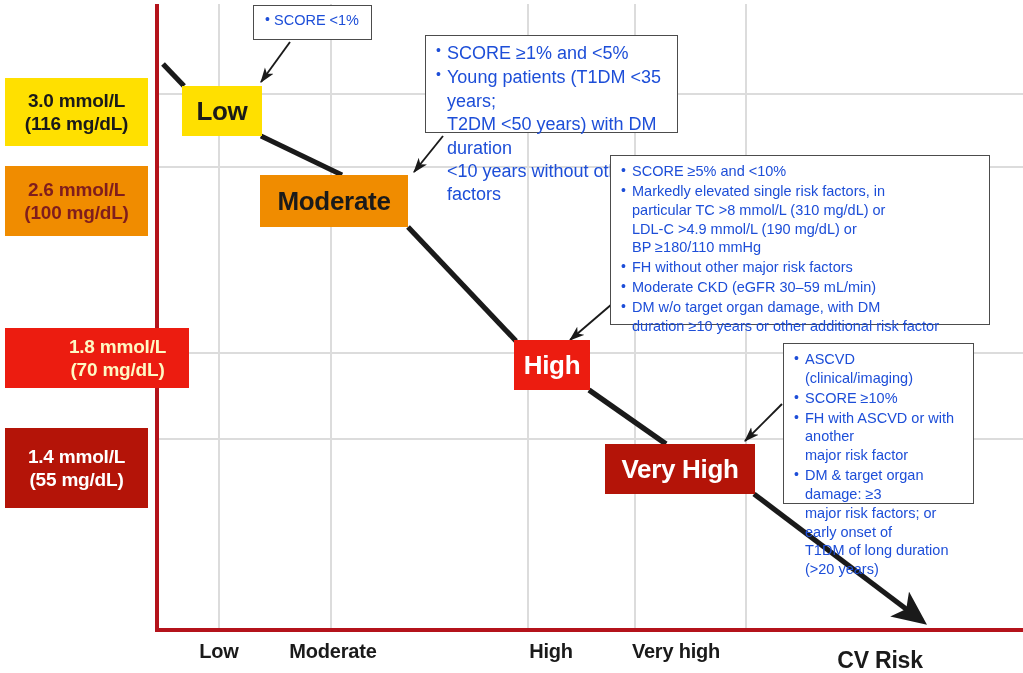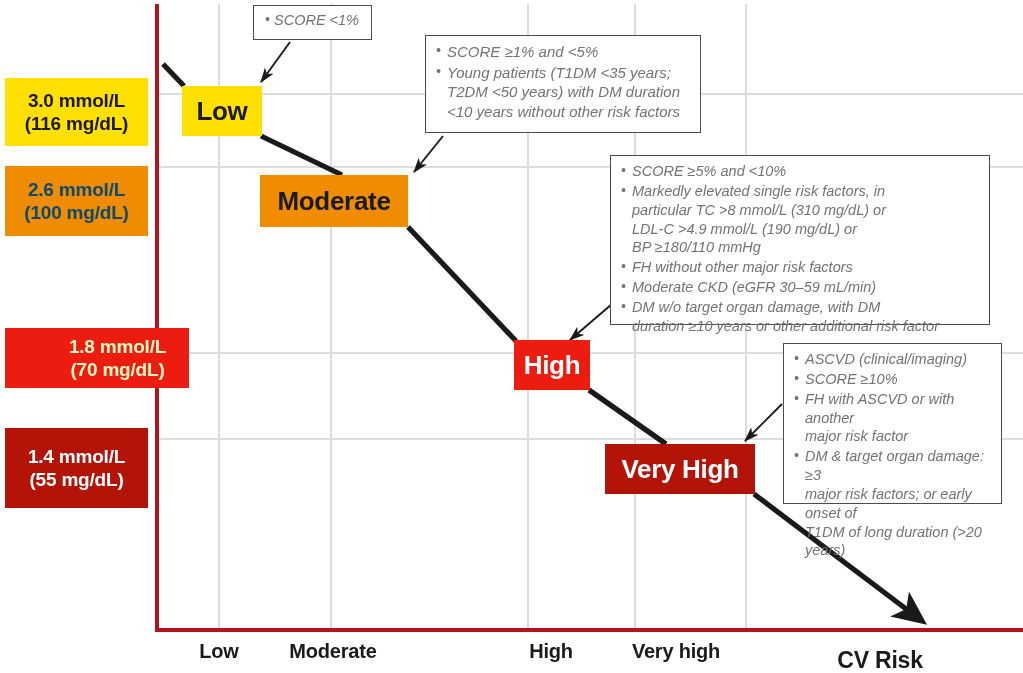--- a/index.html
+++ b/index.html
@@ -31,21 +31,21 @@
   
   .chip{
     position:absolute;display:flex;align-items:center;justify-content:center;
     font-weight:bold;letter-spacing:-0.3px;
   }
 
   
   .callout{
     position:absolute;background:#ffffff;border:1.6px solid #4c4c4c;
     box-sizing:border-box;padding:6px 9px 7px 9px;
-    font-size:14.5px;line-height:1.30;color:#737373;font-style:italic;
+    font-size:14.5px;line-height:1.30;color:#1d4ed8;
   }
   .callout ul{margin:0;padding:0;list-style:none;}
   .callout li{
     position:relative;padding-left:12px;margin:0 0 1px 0;
     white-space:pre-line;
   }
   .callout li:before{
     content:"\2022";position:absolute;left:1px;top:-1px;font-size:14px;
   }
   .callout.c1{padding:5px 10px;}
@@ -103,21 +103,21 @@
     <line x1="443" y1="136" x2="414" y2="172" stroke="#1a1a1a" stroke-width="1.9" marker-end="url(#thinhead)"></line>
     <line x1="612" y1="304" x2="570" y2="340" stroke="#1a1a1a" stroke-width="1.9" marker-end="url(#thinhead)"></line>
     <line x1="782" y1="404" x2="745" y2="441" stroke="#1a1a1a" stroke-width="1.9" marker-end="url(#thinhead)"></line>
   </svg>
 
   <div id="swatch-layer">
       <div class="swatch" style="top: 78px; height: 68px; background: rgb(255, 224, 0); color: rgb(26, 26, 26);">
         <span>3.0 mmol/L</span>
         <span class="l2">(116 mg/dL)</span>
       </div>
-      <div class="swatch" style="top: 166px; height: 70px; background: rgb(240, 140, 0); color: #0c4a6e;">
+      <div class="swatch" style="top: 166px; height: 70px; background: rgb(240, 140, 0); color: #7f1d1d;">
         <span>2.6 mmol/L</span>
         <span class="l2">(100 mg/dL)</span>
       </div>
       <div class="swatch" style="top: 328px; height: 60px; background: rgb(236, 28, 16); color: #fef9c3; padding-left: 41px;">
         <span>1.8 mmol/L</span>
         <span class="l2">(70 mg/dL)</span>
       </div>
       <div class="swatch" style="top: 428px; height: 80px; background: rgb(180, 20, 8); color: rgb(255, 255, 255);">
         <span>1.4 mmol/L</span>
         <span class="l2">(55 mg/dL)</span>
@@ -130,42 +130,42 @@
       <div class="chip" style="left: 514px; top: 340px; width: 76px; height: 50px; background: rgb(236, 28, 16); color: rgb(255, 255, 255); font-size: 26px;">High</div>
       <div class="chip" style="left: 605px; top: 444px; width: 150px; height: 50px; background: rgb(180, 20, 8); color: rgb(255, 255, 255); font-size: 26px;">Very High</div>
     </div>
 
   <div id="callout-layer">
       <div class="callout c1" style="left: 253px; top: 5px; width: 119px; height: 35px; font-size: 14.5px;">
         <ul>
           <li>SCORE &lt;1%</li>
         </ul>
       </div>
-      <div class="callout" style="left: 425px; top: 35px; width: 276px; height: 98px; font-size: 15px;">
+      <div class="callout" style="left: 425px; top: 35px; width: 253px; height: 98px; font-size: 18px;">
         <ul>
           <li>SCORE ≥1% and &lt;5%</li>
           <li>Young patients (T1DM &lt;35 years;
 T2DM &lt;50 years) with DM duration
 &lt;10 years without other risk factors</li>
         </ul>
       </div>
       <div class="callout" style="left: 610px; top: 155px; width: 380px; height: 170px; font-size: 14.5px;">
         <ul>
           <li>SCORE ≥5% and &lt;10%</li>
           <li>Markedly elevated single risk factors, in
 particular TC &gt;8 mmol/L (310 mg/dL) or
 LDL-C &gt;4.9 mmol/L (190 mg/dL) or
 BP ≥180/110 mmHg</li>
           <li>FH without other major risk factors</li>
           <li>Moderate CKD (eGFR 30–59 mL/min)</li>
           <li>DM w/o target organ damage, with DM
 duration ≥10 years or other additional risk factor</li>
         </ul>
       </div>
-      <div class="callout" style="left: 783px; top: 343px; width: 219px; height: 161px; font-size: 14.5px;">
+      <div class="callout" style="left: 783px; top: 343px; width: 191px; height: 161px; font-size: 14.5px;">
         <ul>
           <li>ASCVD (clinical/imaging)</li>
           <li>SCORE ≥10%</li>
           <li>FH with ASCVD or with another
 major risk factor</li>
           <li>DM &amp; target organ damage: ≥3
 major risk factors; or early onset of
 T1DM of long duration (&gt;20 years)</li>
         </ul>
       </div>

